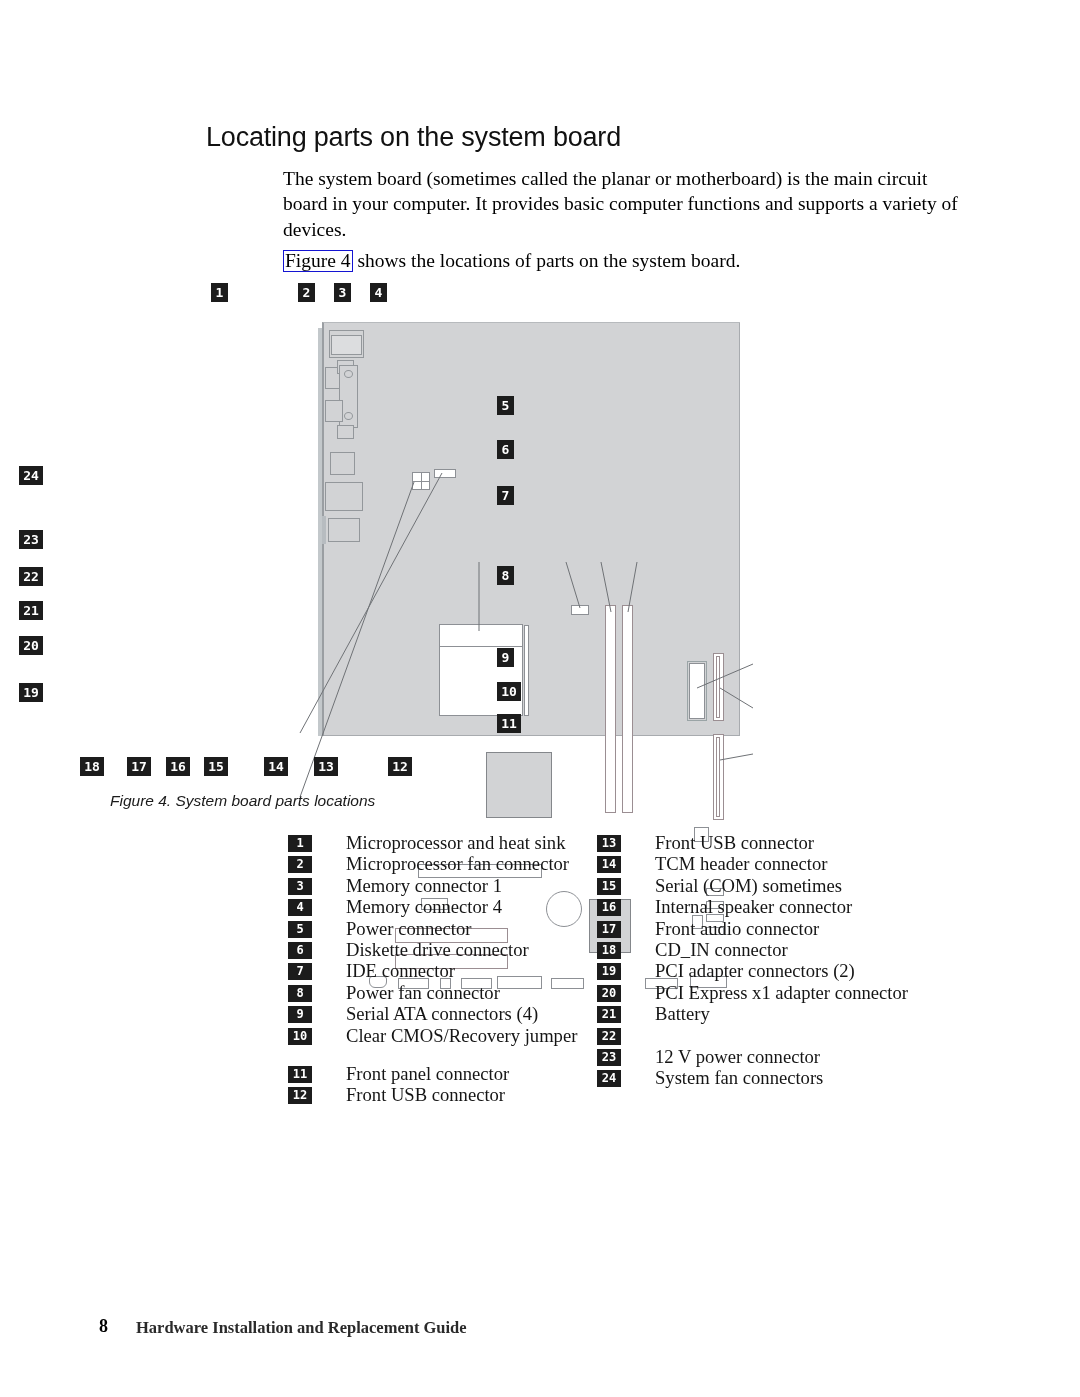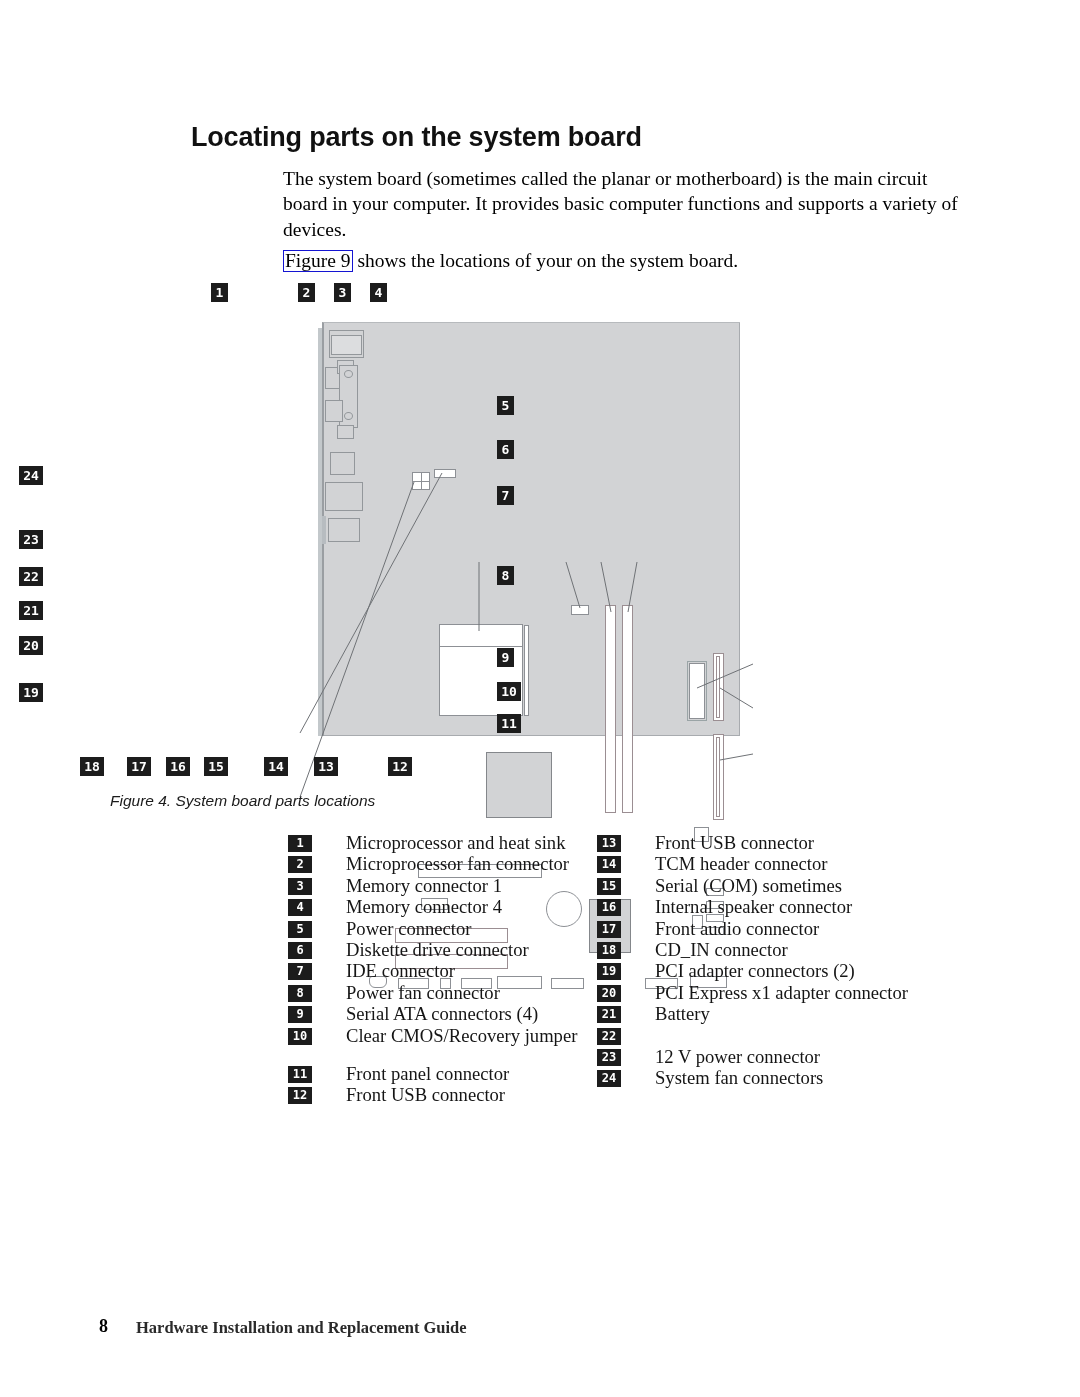--- a/index.html
+++ b/index.html
@@ -13,24 +13,24 @@
     height: 1397px;
     position: relative;
     font-family: "Liberation Serif", serif;
     color: #000000;
     overflow: hidden;
   }
 
   
   .page-title {
     position: absolute;
-    left: 191px;
+    left: 206px;
     top: 104px;
     font-family: "Liberation Sans", sans-serif;
-    font-weight: bold;
+    font-weight: normal;
     font-size: 27px;
     letter-spacing: -0.2px;
     color: #111111;
     white-space: nowrap;
   }
   .intro-para {
     position: absolute;
     left: 283px;
     top: 146px;
     width: 682px;
@@ -221,21 +221,21 @@
     font-weight: bold;
   }
 </style>
 </head>
 <body>
 
 <h1 class="page-title">Locating parts on the system board</h1>
 
 <p class="intro-para">The system board (sometimes called the planar or motherboard) is the main circuit board in your computer. It provides basic computer functions and supports a variety of devices.</p>
 
-<p class="figref-para"><a class="figlink" href="#figure-region">Figure 9</a><span> shows the locations of your on the system board.</span></p>
+<p class="figref-para"><a class="figlink" href="#figure-region">Figure 4</a><span> shows the locations of parts on the system board.</span></p>
 
 <div id="figure-region">
 
   <div class="board"></div>
 
   <div class="railv" style="left:318px; top:68px; height:408px;"></div>
 
   <div class="iob" style="left:329px; top:70px; width:35px; height:28px;"></div>
   <div class="iob light" style="left:331px; top:75px; width:31px; height:20px;"></div>
 

